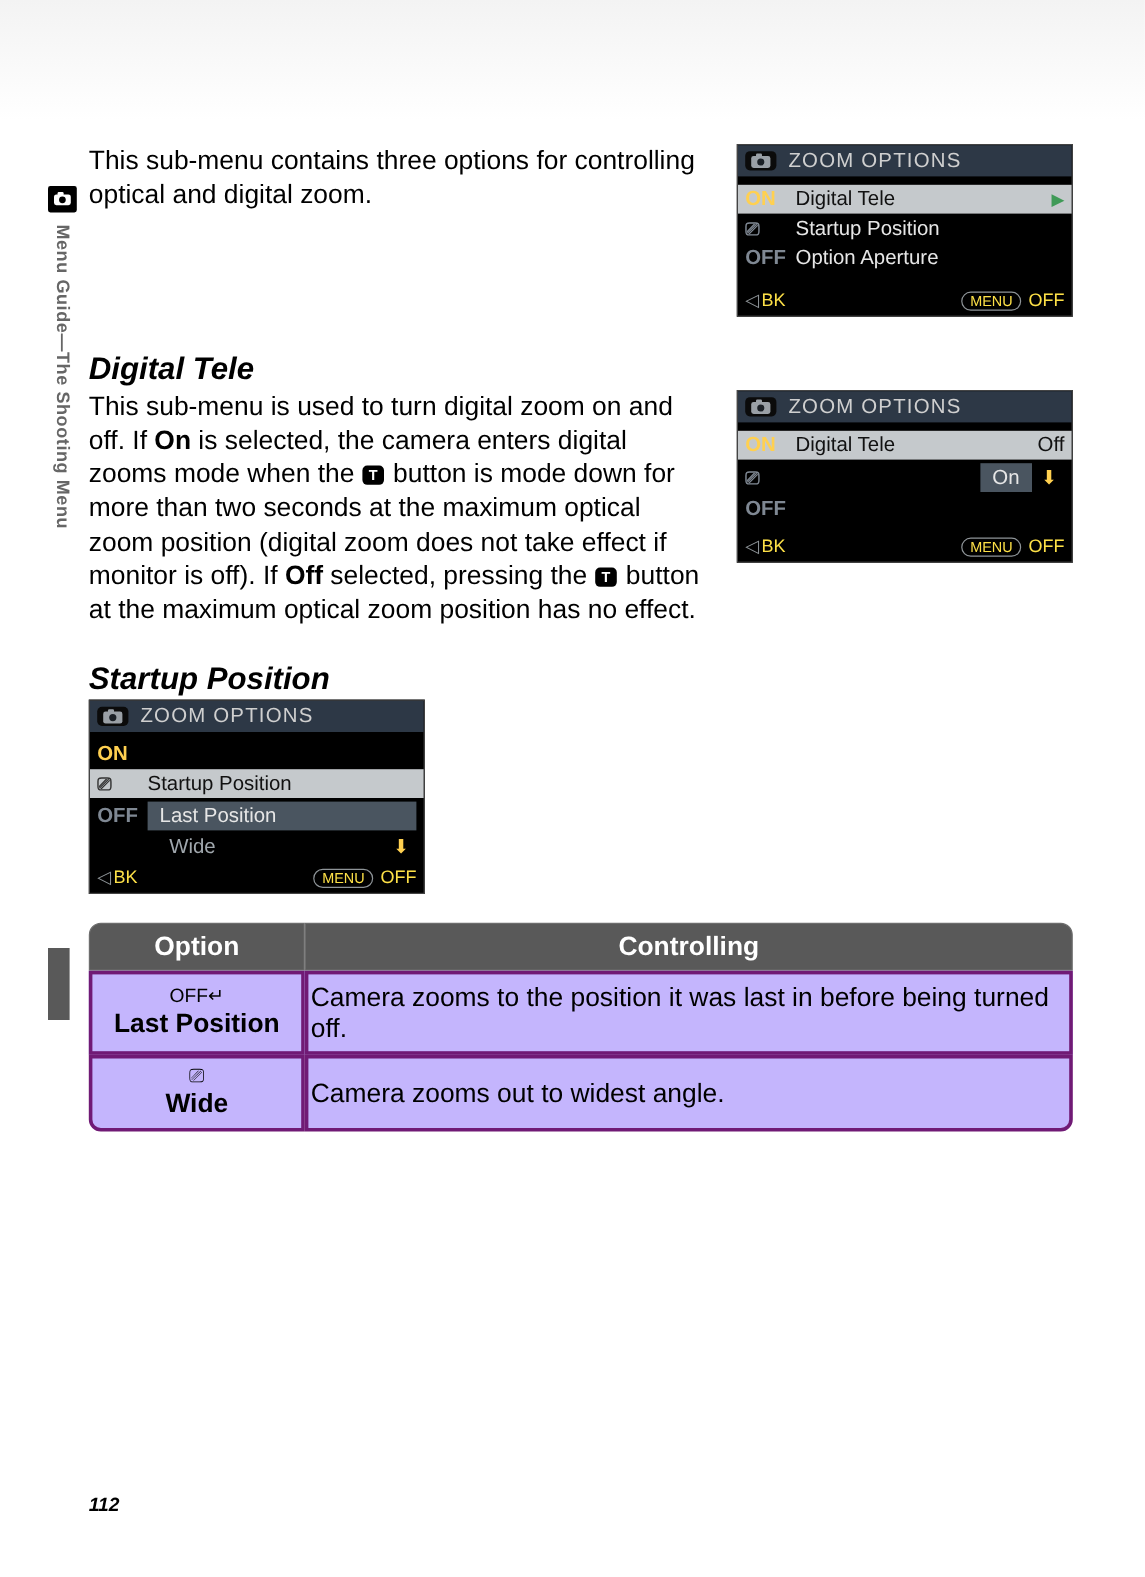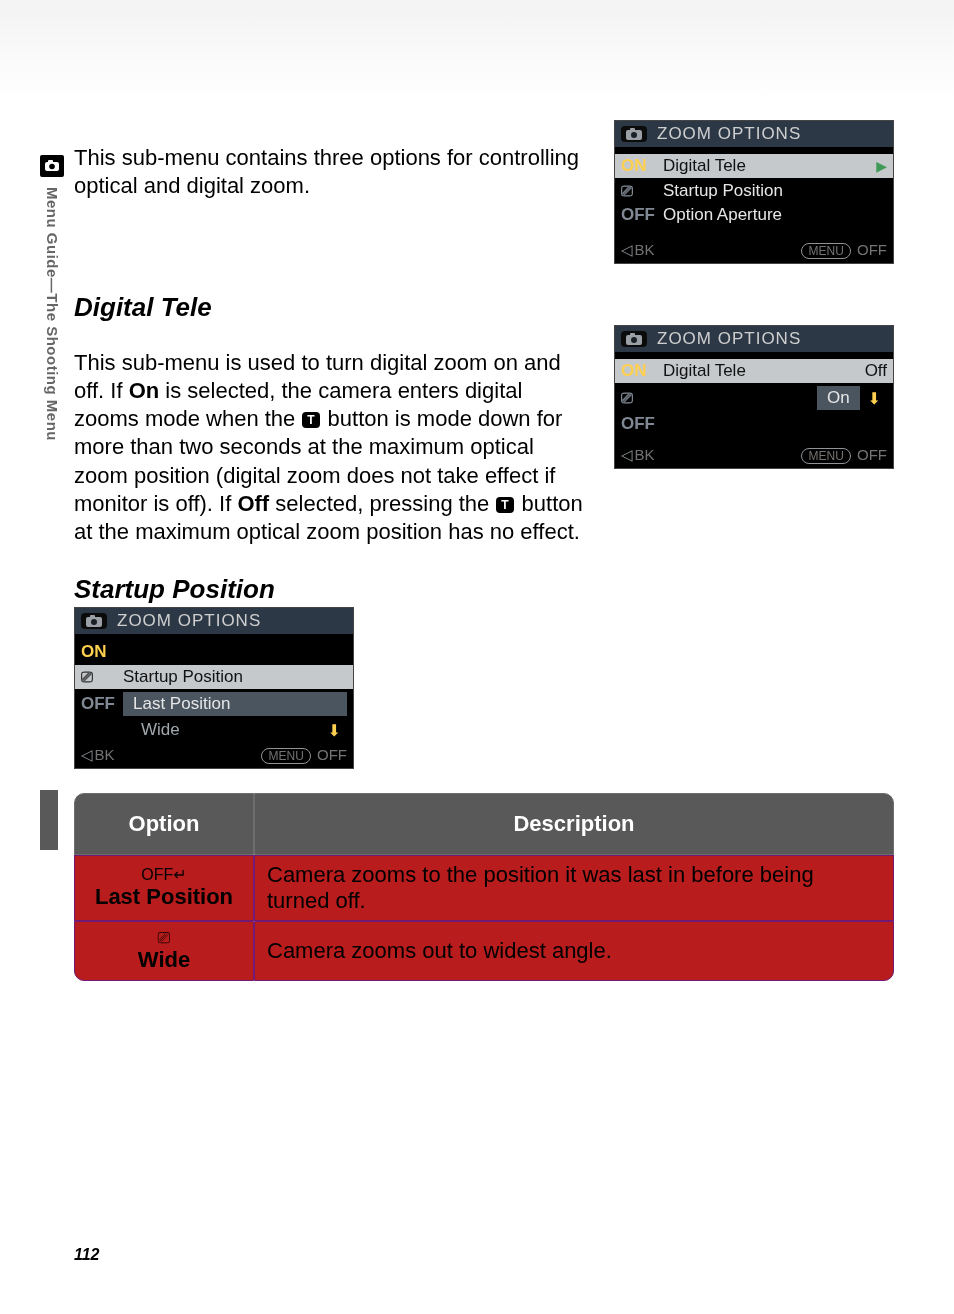--- a/index.html
+++ b/index.html
@@ -67,21 +67,20 @@
   .underline {
     height:4px;
     background:#606060;
     margin-bottom:6px;
     width:500px;
   }
   .body-text {
     font-size: 22px;
     line-height: 1.28;
     max-width: 520px;
-    margin-top: 24px;
   }
   .body-text .bold { font-weight:700; }
   .section-title {
     font-size:26px;
     font-weight:700;
     font-style:italic;
     margin-top:28px;
     margin-bottom:2px;
   }
   .row {
@@ -130,21 +129,21 @@
   .lcd-line.muted { color:#7f8893; }
   .lcd-line .badge { width:34px; font-weight:700; color:#7f8893; }
   .lcd-line.on .badge.ontext { color:#ffd050; }
   .lcd-line.hl { background:#c5c9cc; color:#111; padding:2px 6px; margin:1px -6px; }
   .lcd-line.hl2 { background:#4a5560; color:#e6e6e6; padding:2px 6px; margin:1px -6px 1px 28px; }
   .lcd-foot {
     display:flex;
     justify-content:space-between;
     align-items:center;
     padding:4px 6px 4px 6px;
-    color:#737373;
+    color:#fde047;
     font-size:15px;
   }
   .lcd-foot .bk::before { content:"◁"; color:#8e9498; margin-right:2px;}
   .menu-pill {
     display:inline-block;
     border:1px solid #8e9498;
     border-radius:12px;
     padding:0 6px;
     font-size:12px;
     margin-right:2px;
@@ -160,30 +159,30 @@
     width:100%;
     border-collapse:separate;
     border-spacing:0;
     margin-top:24px;
     font-size:22px;
   }
   table.opts th {
     background:#595959;
     color:#fff;
     font-weight:700;
-    padding:17px 10px;
+    padding:6px 10px;
     border:1px solid #6d6d6d;
   }
   table.opts th:first-child { border-top-left-radius:10px; width:180px;}
   table.opts th:last-child { border-top-right-radius:10px;}
   table.opts td {
-    border:1px solid #701a75;
-    padding:6px 12px;
+    border:3px solid #701a75;
+    padding:6px 2px;
     vertical-align:middle;
-    background:#b91c1c;
+    background:#c4b5fd;
   }
   table.opts td.optcell {
     text-align:center;
     font-weight:700;
     line-height:1.2;
   }
   table.opts td.optcell .ic { font-weight:400; font-size:16px; display:block; }
   table.opts tr:last-child td:first-child { border-bottom-left-radius:10px; }
   table.opts tr:last-child td:last-child { border-bottom-right-radius:10px; }
 
@@ -345,21 +344,21 @@
           <span class="bk">BK</span>
           <span><span class="menu-pill">MENU</span> <span>OFF</span></span>
         </div>
       </div>
     </div>
 
     <table class="opts">
       <tbody>
           <tr>
         <th>Option</th>
-        <th>Description</th>
+        <th>Controlling</th>
       </tr>
       <tr>
         <td class="optcell">
           <span class="ic">OFF↵</span>
           <span>Last Position</span>
         </td>
         <td>Camera zooms to the position it was last in before being turned off.</td>
       </tr>
       <tr>
         <td class="optcell">

